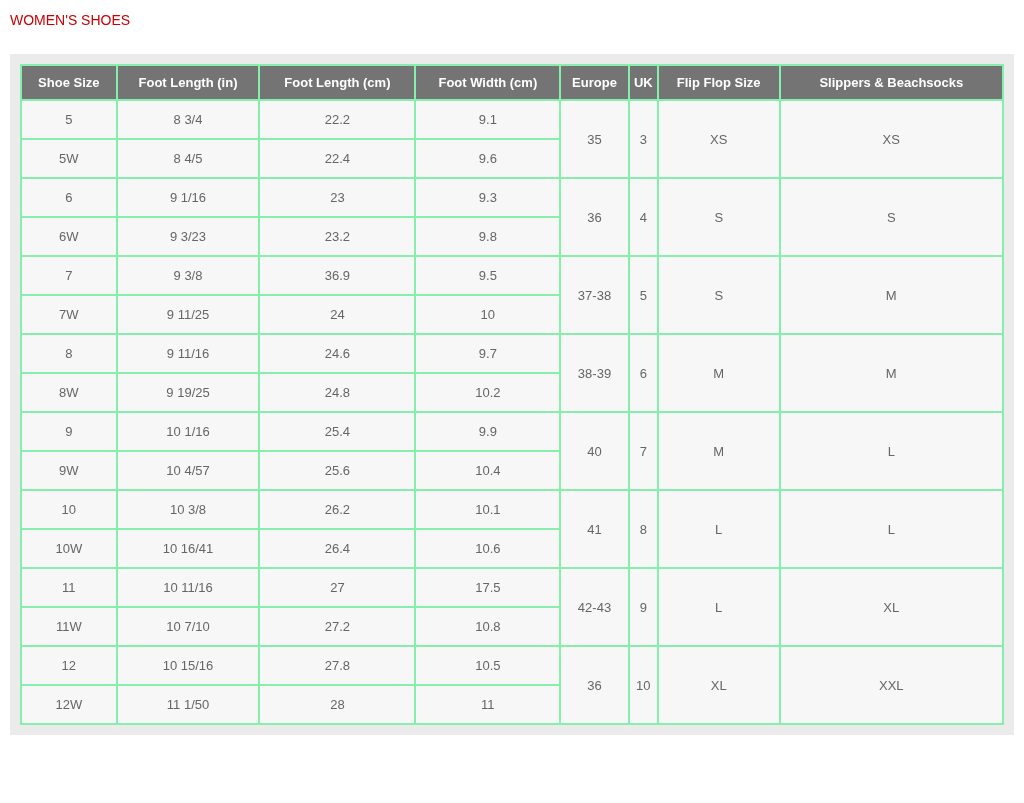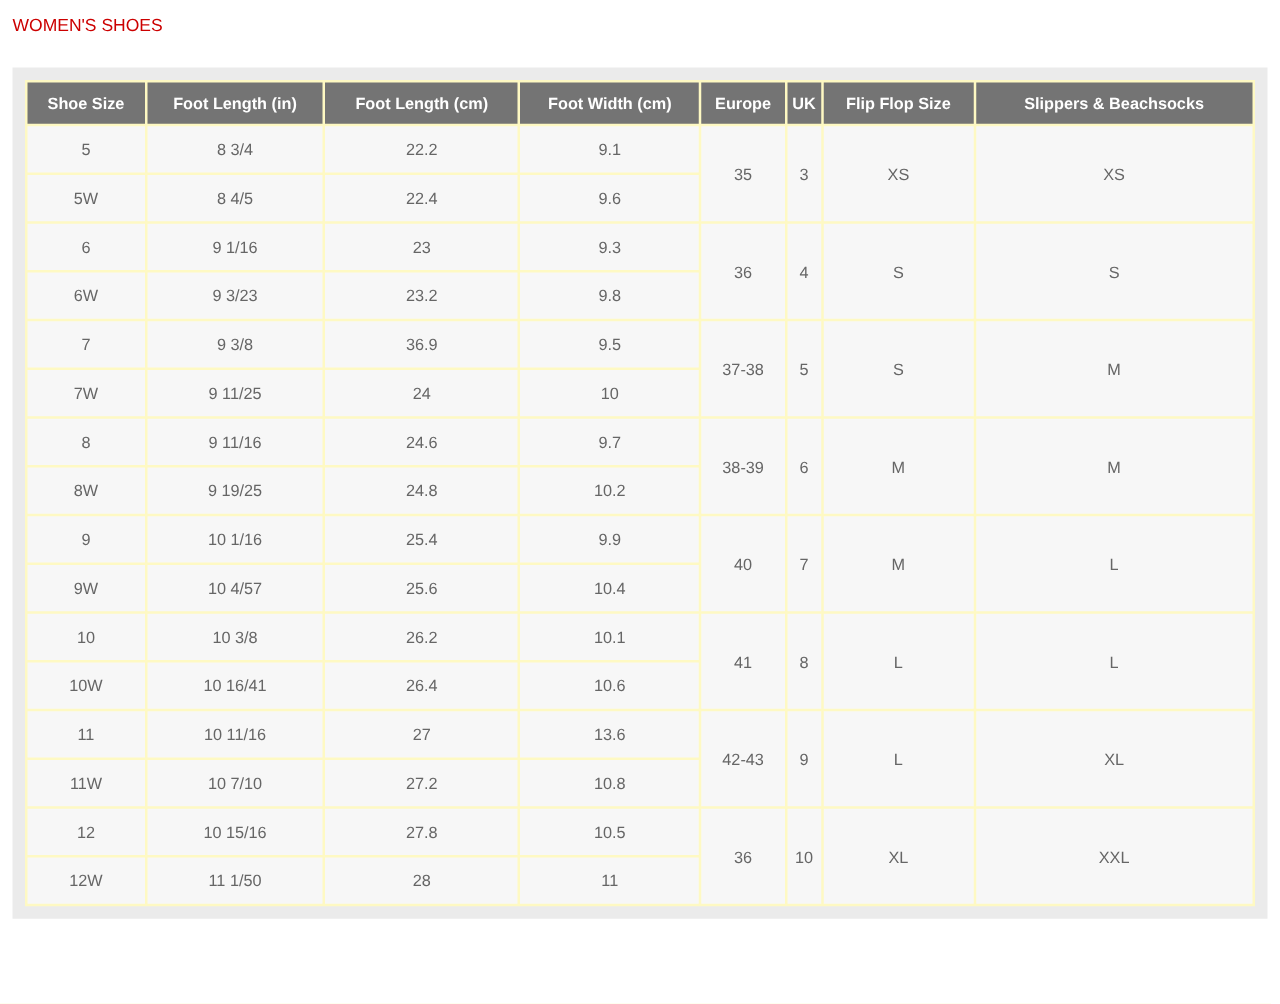--- a/index.html
+++ b/index.html
@@ -24,21 +24,21 @@
   .container{
     margin:26px 0 0 10px;
     width:1004px;
     background:var(--container-bg);
     padding:10px;
     box-sizing:border-box;
   }
   table.size-chart{
     border-collapse:separate;
     border-spacing:2px;
-    background:#fef9c3;
+    background:#86efac;
     width:984px;
     table-layout:fixed;
   }
   table.size-chart th{
     background:var(--header-bg);
     color:var(--header-text);
     font-size:13px;
     font-weight:bold;
     height:33px;
     padding:0 2px;
@@ -193,21 +193,21 @@
           <tr>
             <td>10W</td>
             <td>10 16/41</td>
             <td>26.4</td>
             <td>10.6</td>
           </tr>
           <tr>
             <td>11</td>
             <td>10 11/16</td>
             <td>27</td>
-            <td>13.6</td>
+            <td>17.5</td>
             <td rowspan="2">42-43</td>
             <td rowspan="2">9</td>
             <td rowspan="2">L</td>
             <td rowspan="2">XL</td>
           </tr>
           <tr>
             <td>11W</td>
             <td>10 7/10</td>
             <td>27.2</td>
             <td>10.8</td>

